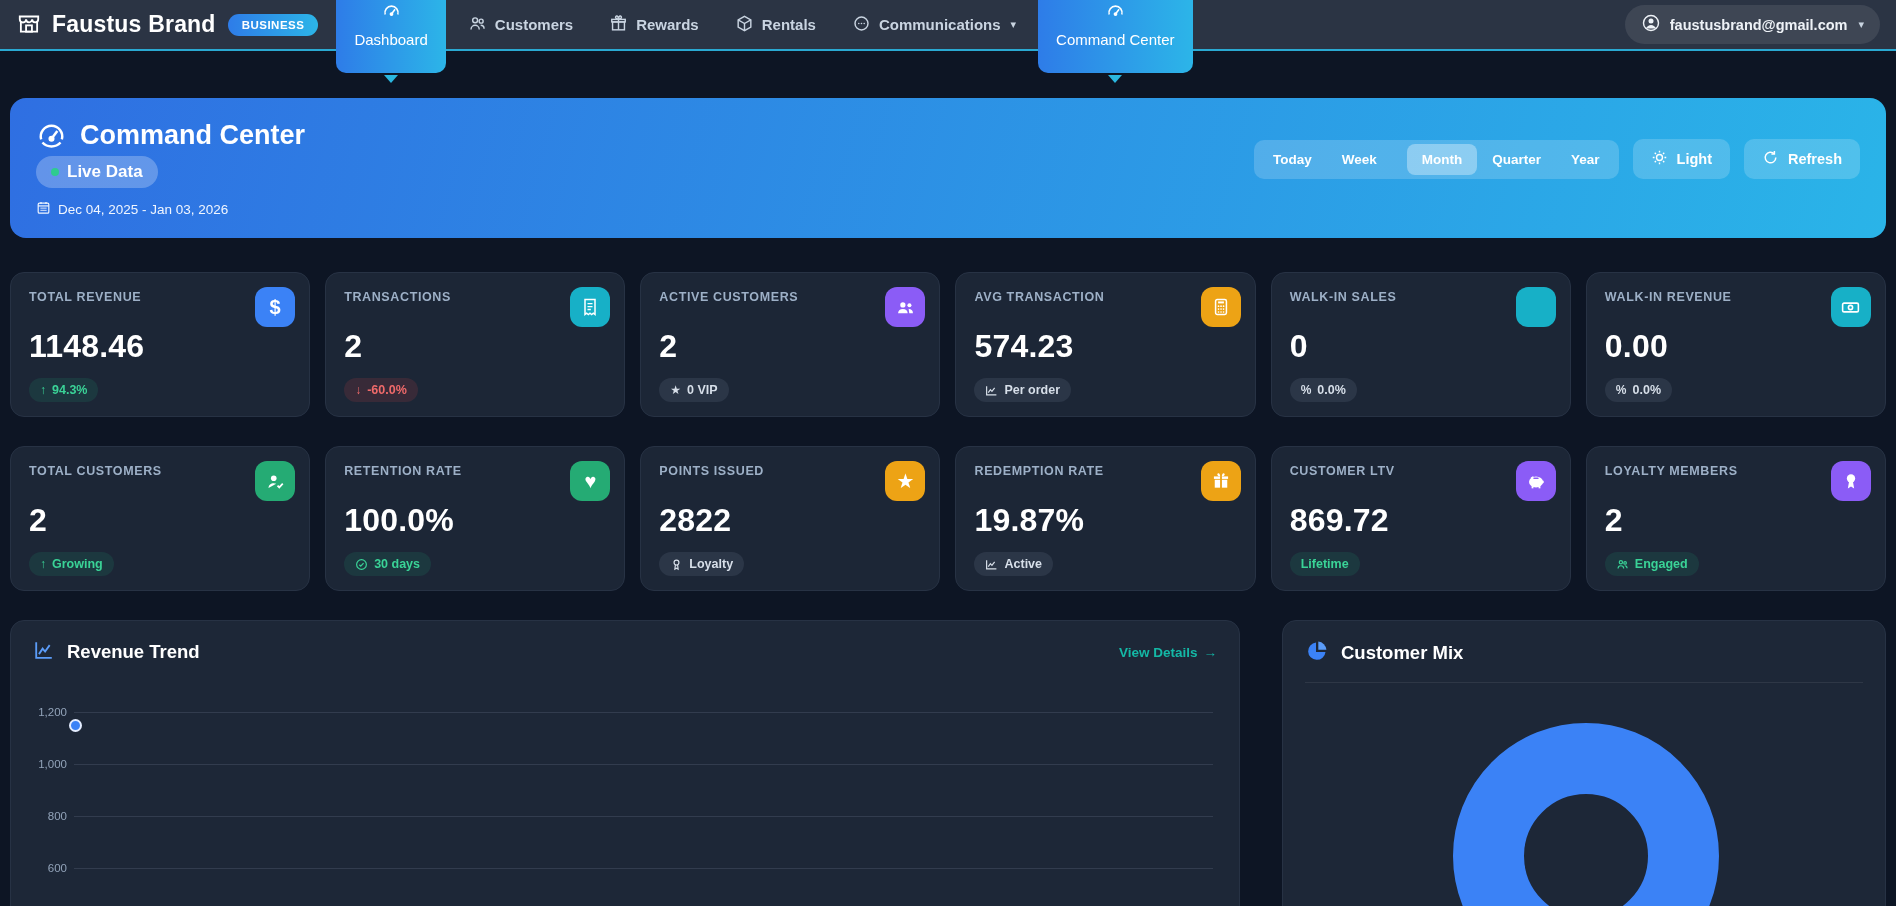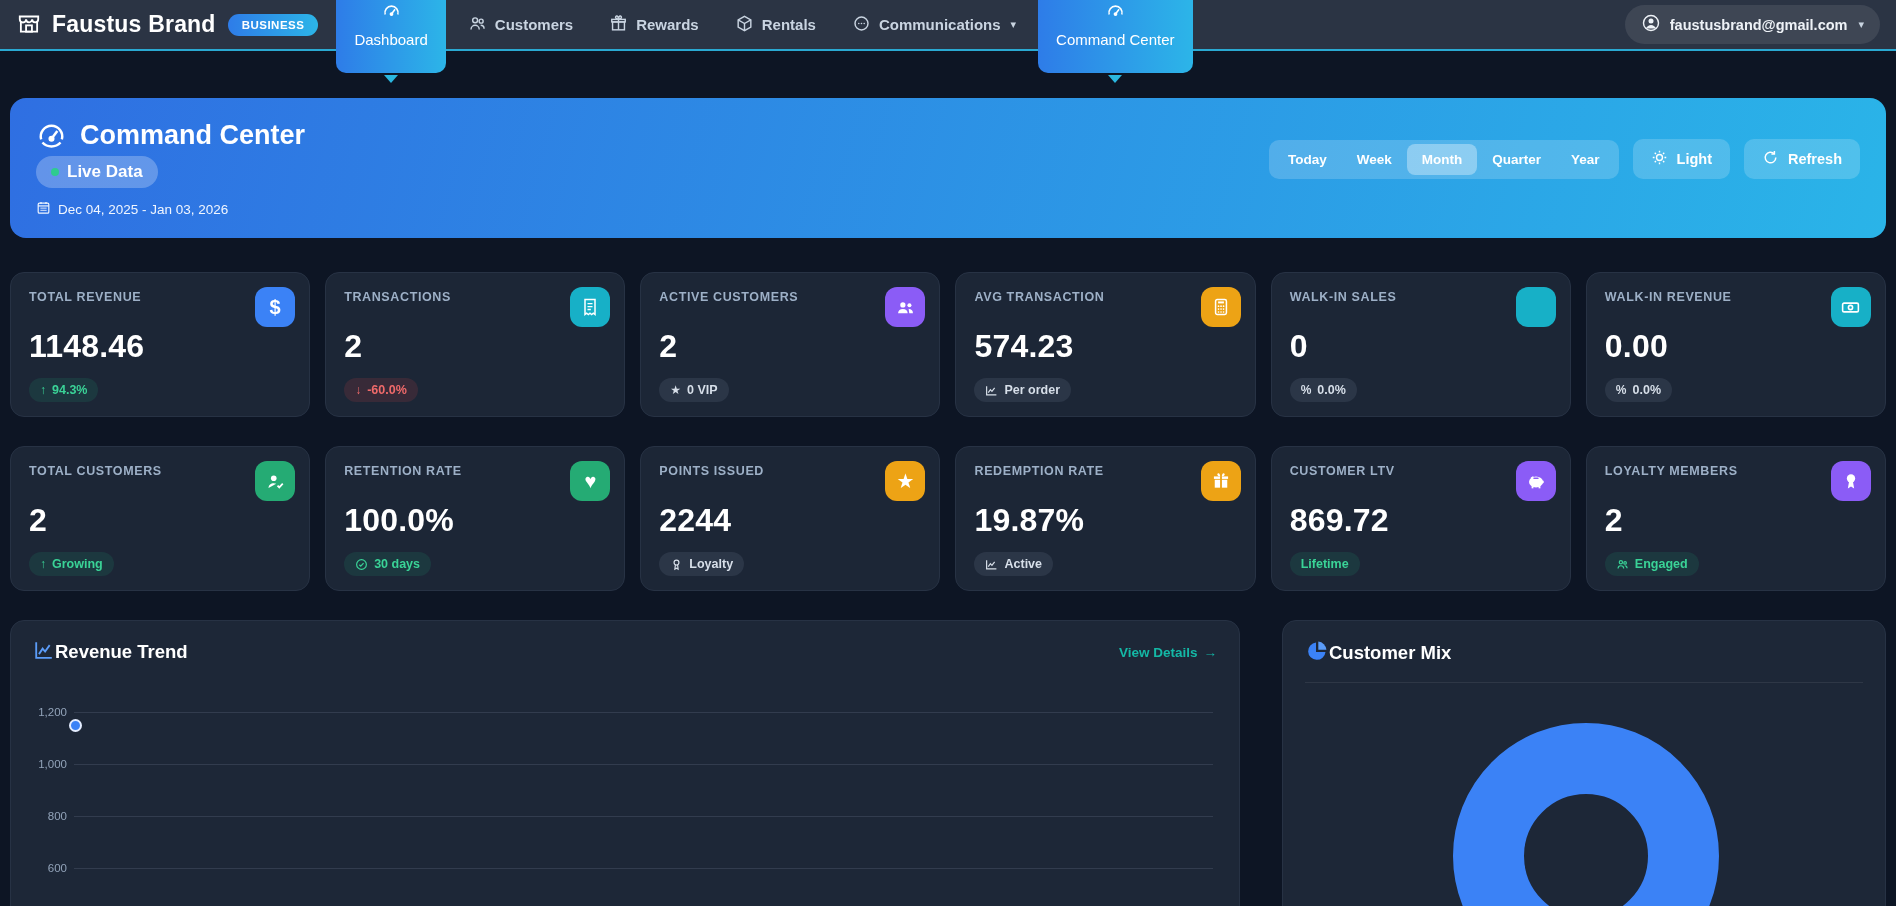--- a/index.html
+++ b/index.html
@@ -31,21 +31,21 @@
   .banner-title-row{display:flex;align-items:center;gap:13px;}
   .banner-title{font-size:27px;font-weight:800;}
   .live-pill{display:inline-flex;align-items:center;gap:8px;margin-top:3px;width:fit-content;
     background:rgba(255,255,255,.25);border-radius:999px;padding:6px 15px;font-size:17px;font-weight:700;}
   .live-dot{width:8px;height:8px;border-radius:50%;background:#2ecc8f;}
   .date-row{display:flex;align-items:center;gap:7px;margin-top:12px;font-size:13.5px;font-weight:500;color:#f0f6ff;}
   .banner-right{display:flex;align-items:center;gap:14px;margin-top:-18px;}
   .period-group{display:flex;background:rgba(255,255,255,.18);border-radius:10px;padding:4px;}
   .period-btn{border:none;background:transparent;color:#fff;font-family:inherit;font-size:13.5px;font-weight:700;
     padding:8px 15px;border-radius:8px;cursor:pointer;}
-  .period-btn.active{background:rgba(255,255,255,.34);}
+  .period-btn.active{background:rgba(255,255,255,.34);margin-left:15px;}
   .banner-btn{display:flex;align-items:center;gap:9px;background:rgba(255,255,255,.18);border:none;color:#fff;
     font-family:inherit;font-size:14.5px;font-weight:700;padding:10px 18px;border-radius:10px;cursor:pointer;justify-content:flex-end;}
 
   
   .stats{display:grid;grid-template-columns:repeat(6,1fr);column-gap:15px;row-gap:29px;margin:34px 10px 0;}
   .card{position:relative;background:#1c2636;border:1px solid #273244;border-radius:14px;
     padding:17px 18px;box-sizing:border-box;height:145px;}
   .card-label{font-size:12.5px;font-weight:700;letter-spacing:.05em;color:#9db0c7;max-width:150px;}
   .tile{position:absolute;top:14px;right:14px;width:40px;height:40px;border-radius:12px;
     display:flex;align-items:center;justify-content:center;color:#fff;font-size:20px;font-weight:800;}
@@ -58,21 +58,21 @@
   .bg-red{background:rgba(230,70,70,.14);color:#f06a6a;}
   .bg-gray{background:rgba(148,163,184,.13);color:#d7dfe9;}
   .b-ic{display:inline-flex;align-items:center;font-size:12px;line-height:1;}
 
   
   .bottom{display:flex;gap:42px;margin:29px 10px 0;}
   .panel{background:#1d2737;border:1px solid #273244;border-radius:14px;box-sizing:border-box;padding:18px 22px;height:620px;}
   .panel-left{width:1230px;flex:0 0 auto;}
   .panel-right{flex:1 1 auto;}
   .panel-head{display:flex;align-items:center;justify-content:space-between;}
-  .panel-title-wrap{display:flex;align-items:center;gap:0;}
+  .panel-title-wrap{display:flex;align-items:center;gap:12px;}
   .panel-title{font-size:18.5px;font-weight:800;}
   .view-link{display:flex;align-items:center;gap:6px;color:#14b8a6;font-size:13.5px;font-weight:700;cursor:pointer;}
   .divider{height:1px;background:rgba(255,255,255,.08);margin-top:15px;}
 
   .chart{position:relative;margin-top:12px;height:520px;}
   .grow{position:absolute;left:0;right:4px;height:16px;display:flex;align-items:center;}
   .gtick{width:34px;text-align:right;padding-right:7px;font-size:11.5px;color:#92a3b9;flex:0 0 auto;}
   .gline{flex:1;height:1px;background:rgba(148,163,184,.18);}
   .dot{position:absolute;width:9px;height:9px;border-radius:50%;background:#3b82f6;border:2px solid #e4edff;}
 
@@ -358,21 +358,21 @@
         </span>
           <span>30 days</span>
       </div>
     </div>
 
     <div class="card">
       <div class="card-label">POINTS ISSUED</div>
       <div class="tile t-orange">
           <span>★</span>
         </div>
-      <div class="card-value">2244</div>
+      <div class="card-value">2822</div>
       <div class="badge bg-gray">
         <span class="b-ic">
           <svg width="13" height="13" viewBox="0 0 24 24" fill="none" stroke="currentColor" stroke-width="2.2">
             <circle cx="12" cy="8.5" r="4.5"></circle>
               <path d="M10 12.5 L9 20.5 l3-1.8 3 1.8 -1-8"></path>
           </svg>
         </span>
           <span>Loyalty</span>
       </div>
     </div>

